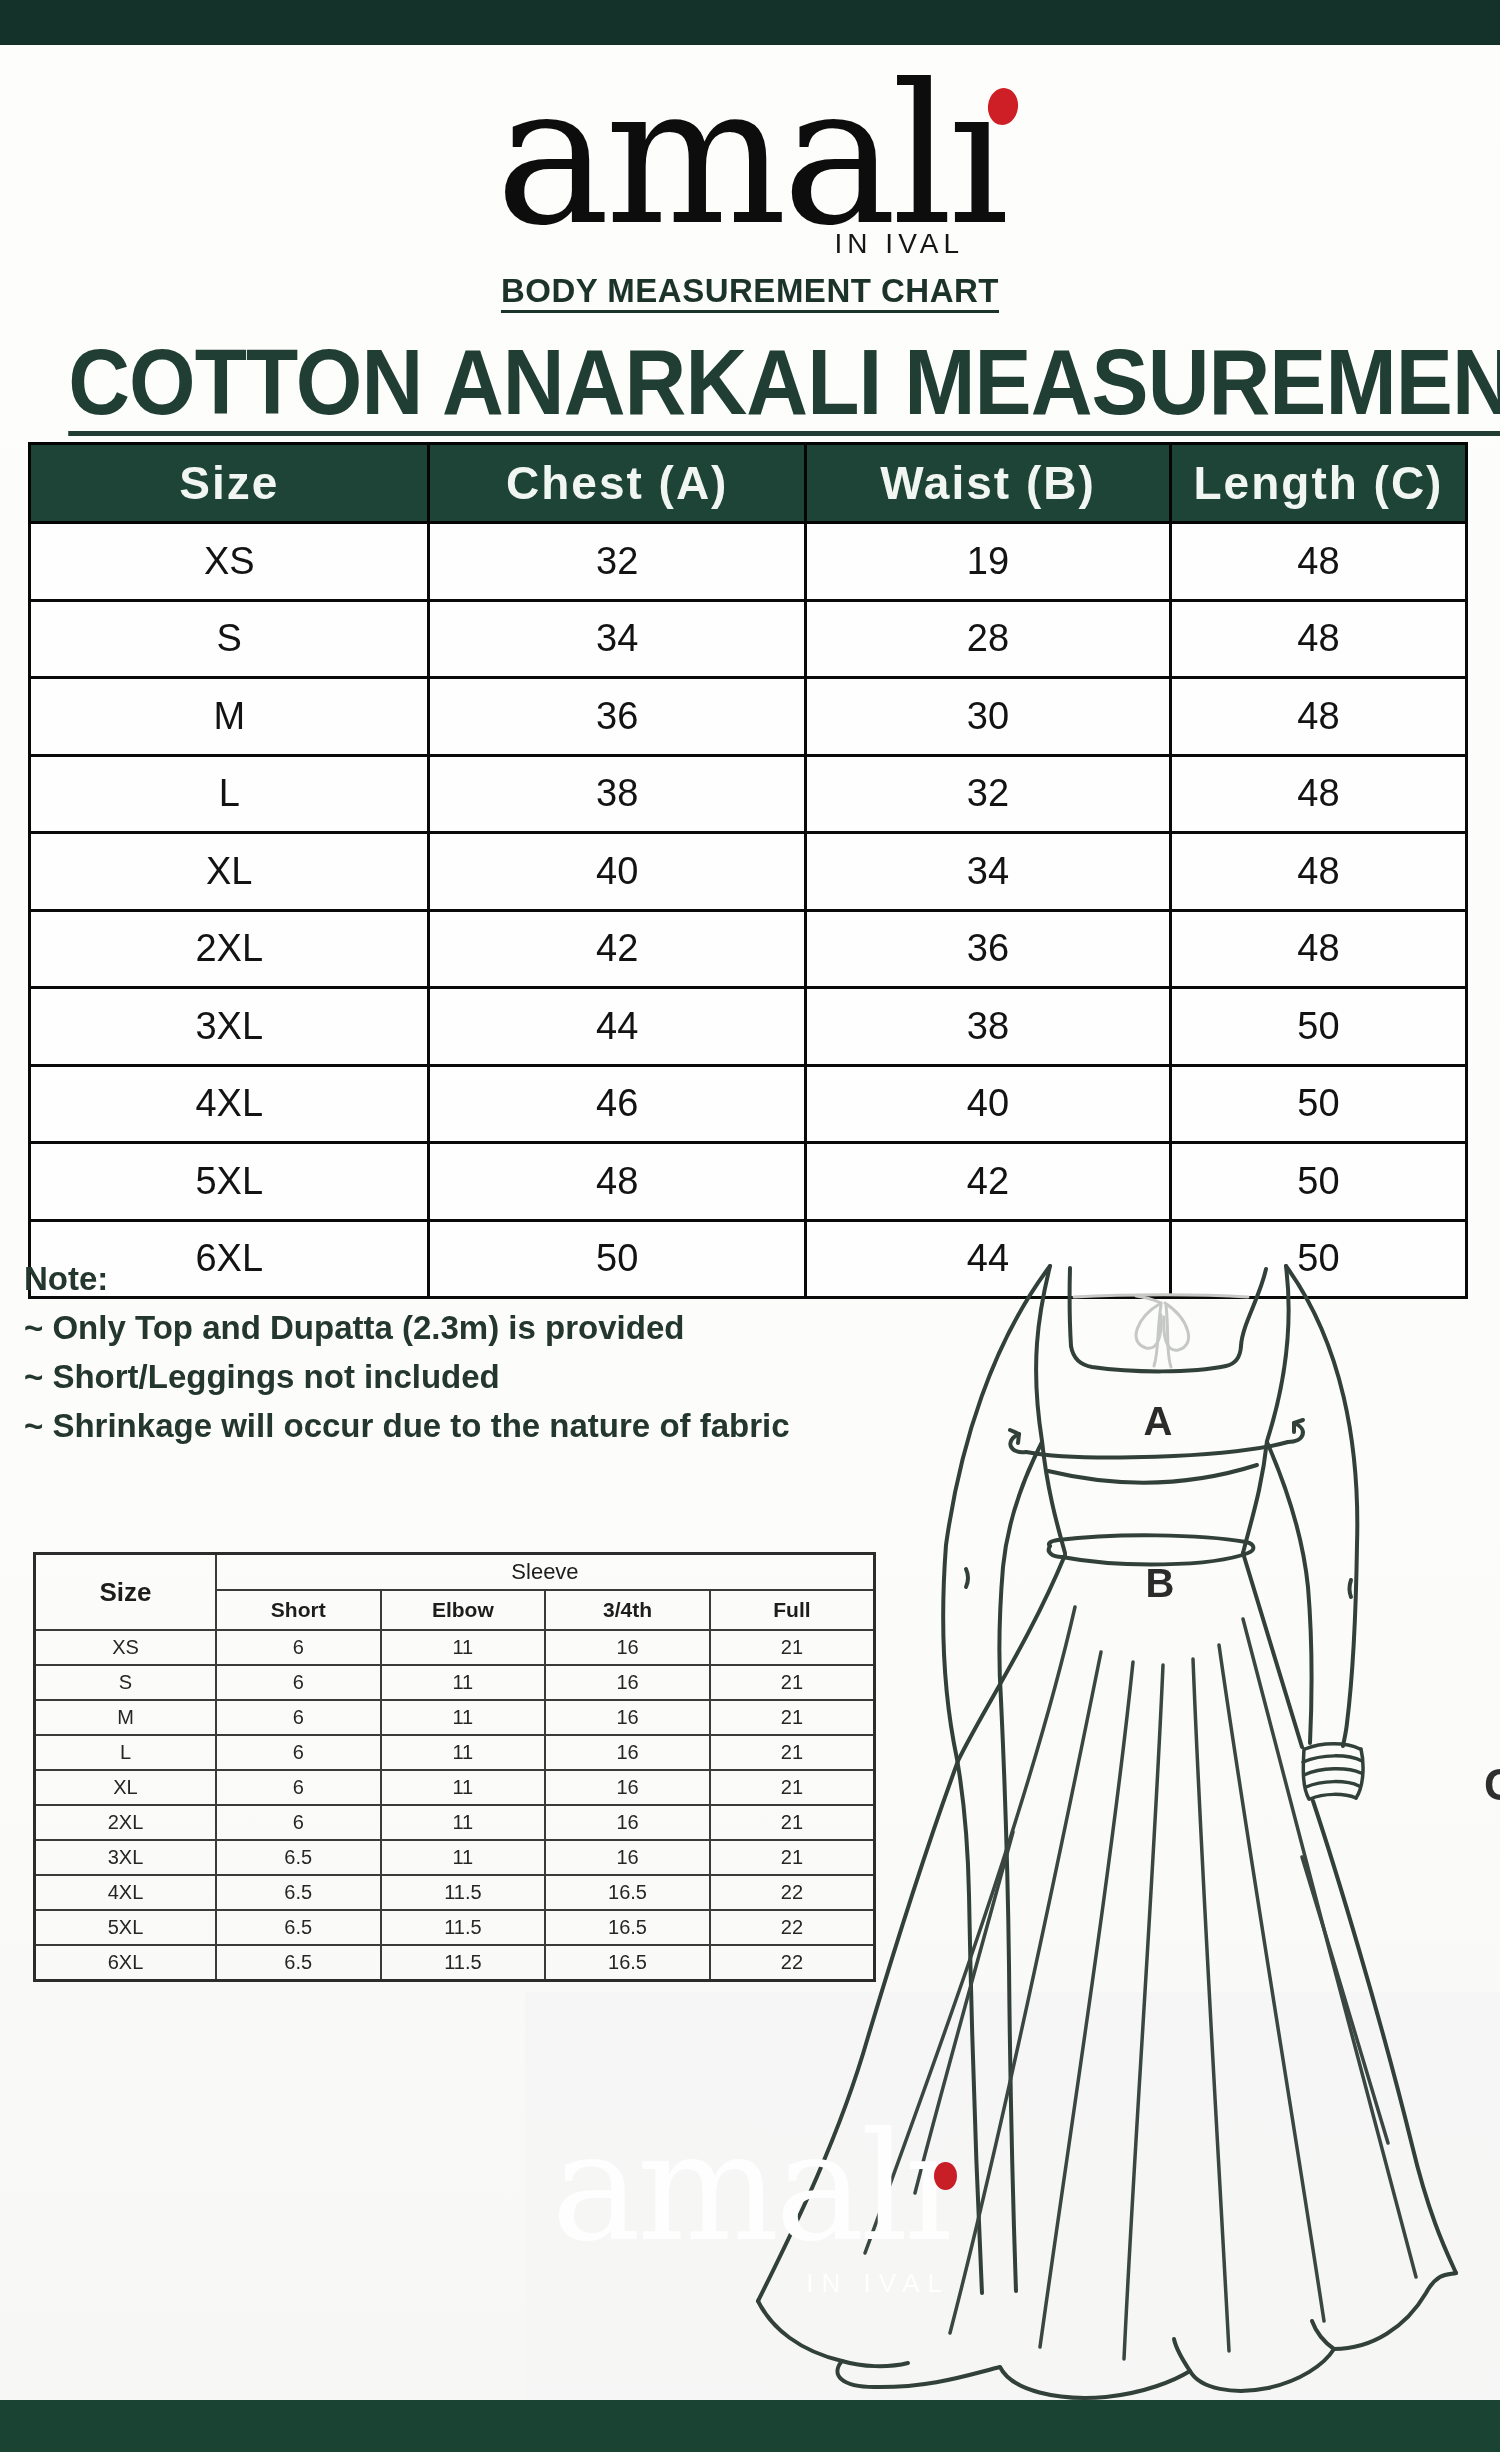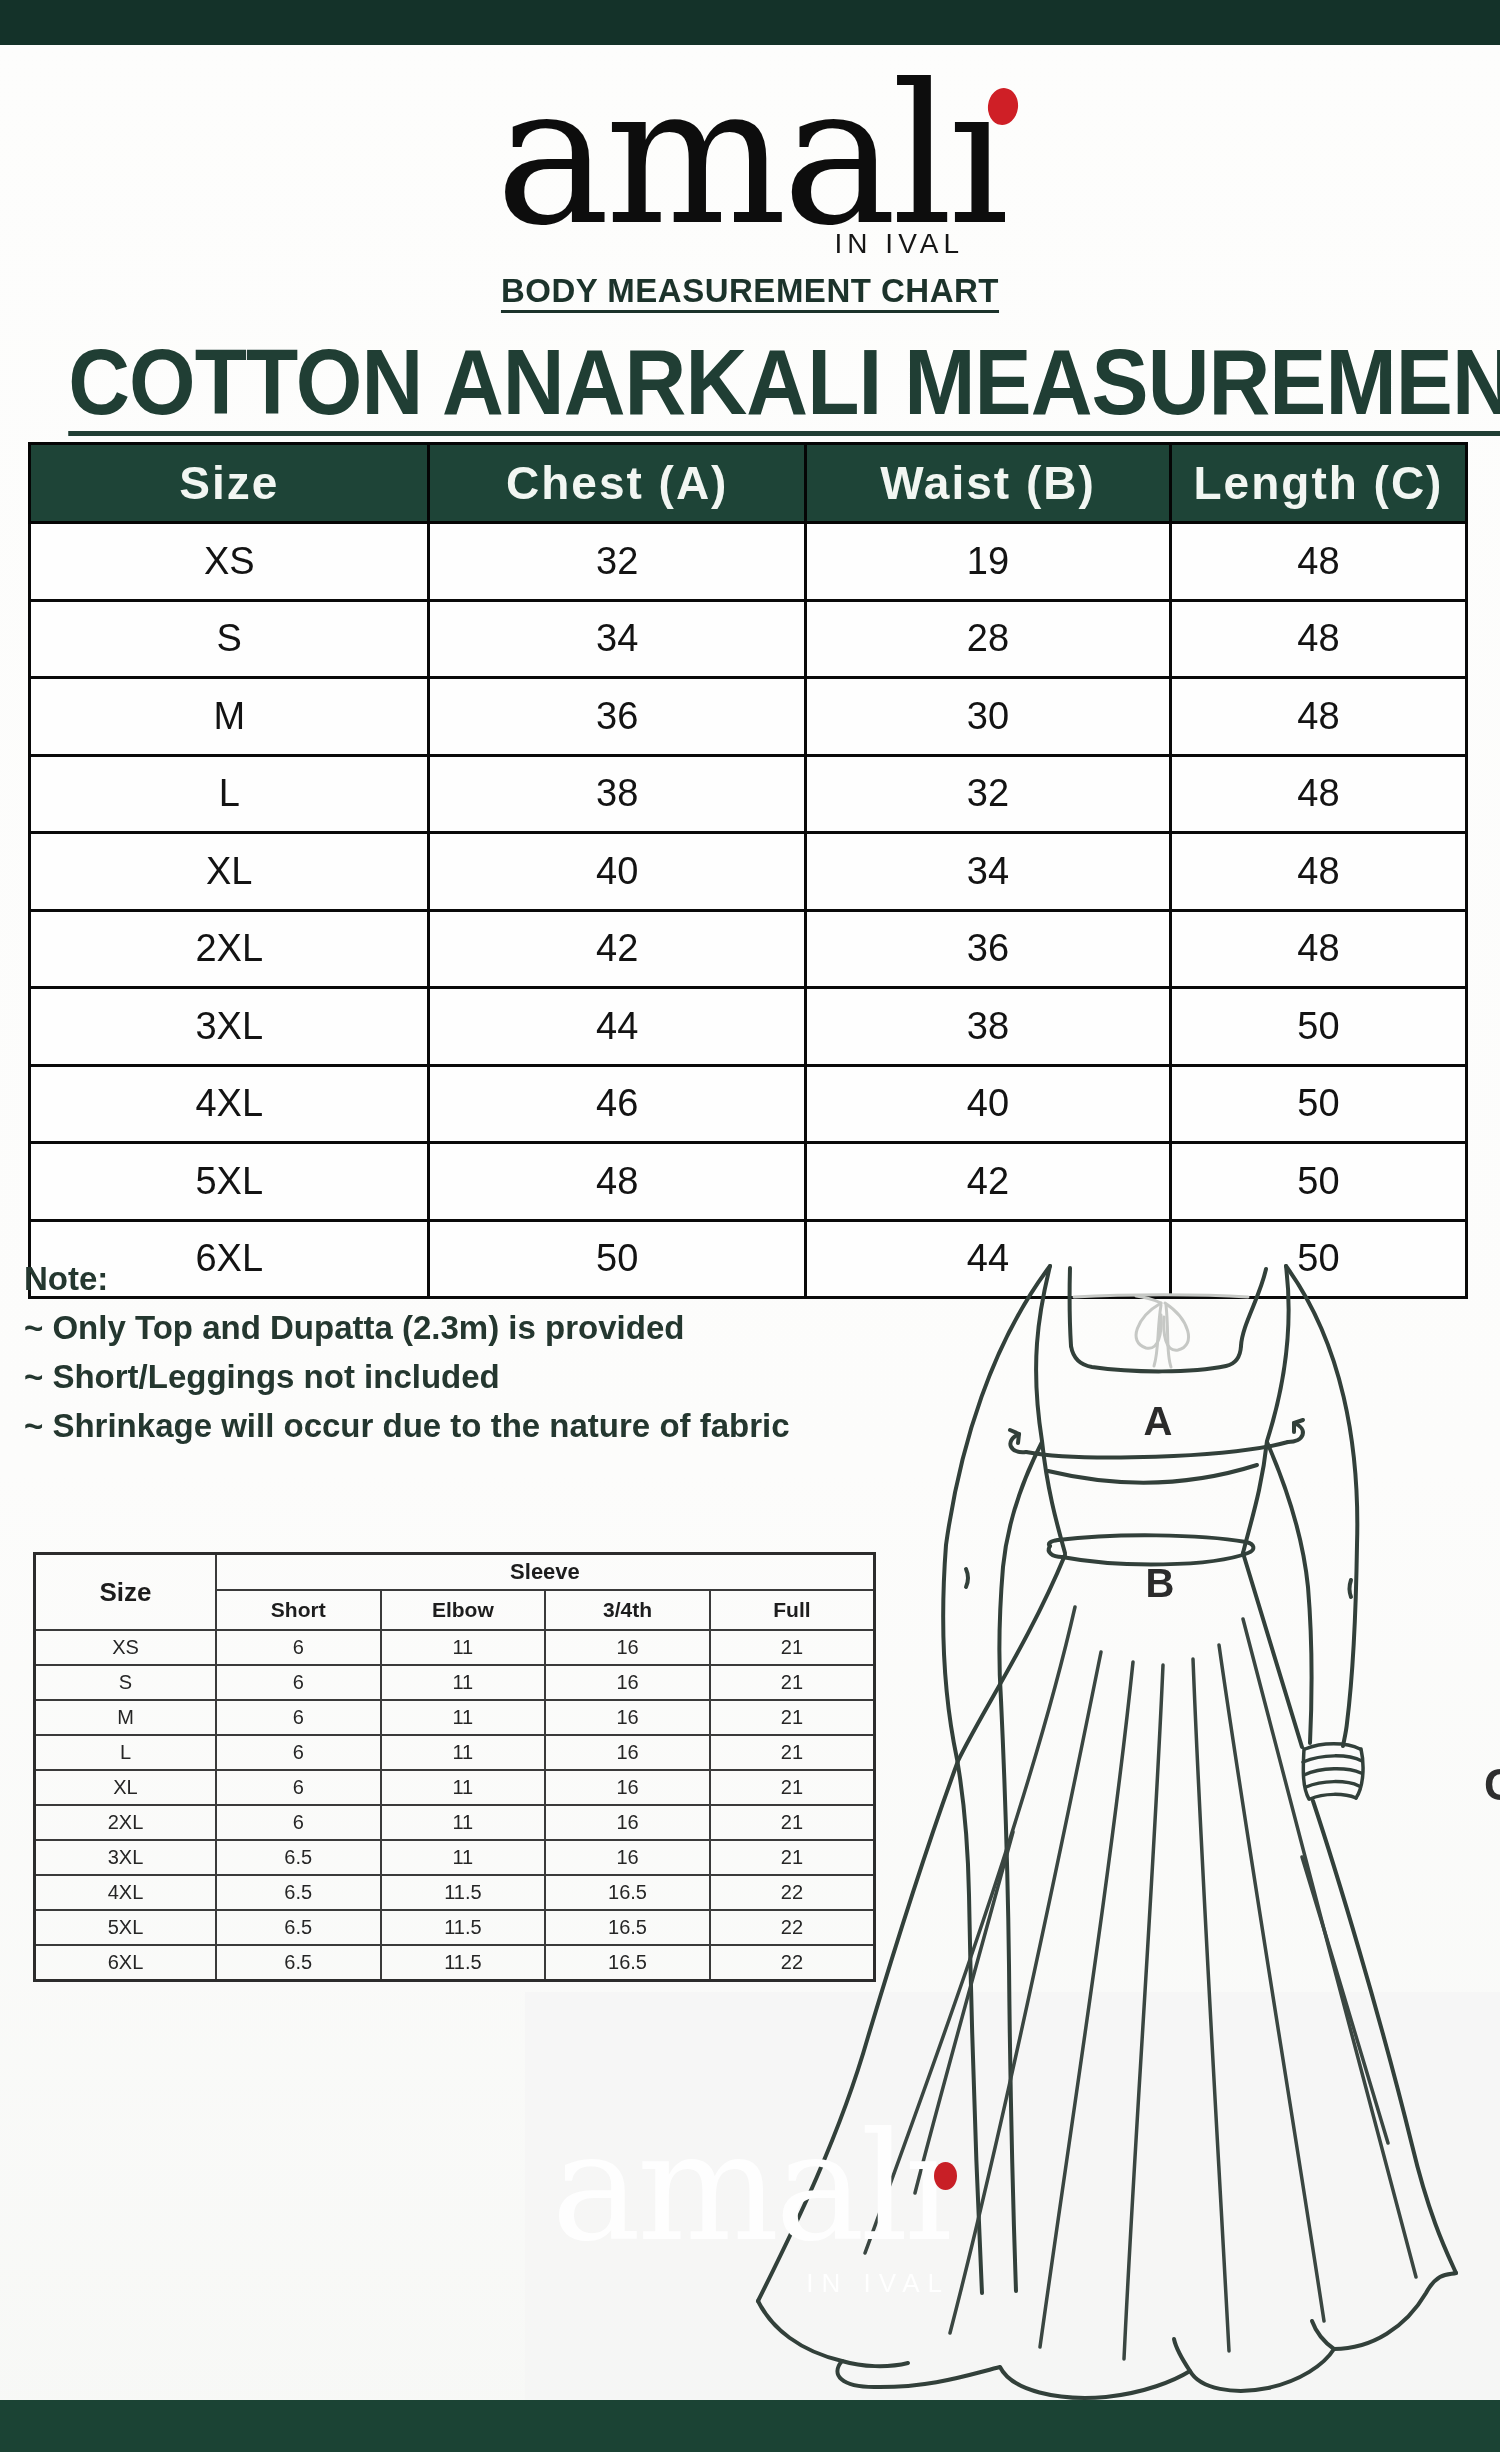--- a/index.html
+++ b/index.html
@@ -50,21 +50,21 @@
   }
 
   
   .notes{position:absolute;left:24px;top:1254px;color:#24372f;font-size:33px;font-weight:600;line-height:49px;}
 
   
   .sleeve-table{position:absolute;left:33px;top:1552px;width:843px;border:3px solid #2c2c2c;background:transparent;}
   .sleeve-table th{border:2px solid #3a3a3a;color:#1d1d1d;text-align:center;}
   .sleeve-table td{border:2px solid #3a3a3a;color:#262626;text-align:center;font-size:20px;height:31px;}
   .sleeve-table .th-size{font-size:26px;font-weight:700;}
-  .sleeve-table .th-group{font-size:22px;font-weight:700;height:32px;text-align:center;}
+  .sleeve-table .th-group{font-size:22px;font-weight:400;height:32px;text-align:center;}
   .sleeve-table .th-sub{font-size:21px;font-weight:700;height:36px;}
 
   
   .bg-wash{position:absolute;left:525px;top:1992px;width:975px;height:408px;background:#f4f5f4;opacity:.65;z-index:1;}
   .dress{position:absolute;left:600px;top:1245px;width:900px;height:1160px;z-index:2;}
   .dress path{fill:none;stroke:#32403a;stroke-width:4;stroke-linecap:round;stroke-linejoin:round;}
   .dress .bow path{stroke:#c6c8c5;stroke-width:3;}
   .dress .folds path{stroke:#3a4641;stroke-width:3.5;}
   .dress .cuff path{stroke-width:3.5;}
   .dress text{font-family:"Liberation Sans",sans-serif;font-size:40px;font-weight:600;fill:#2b2b2b;}

